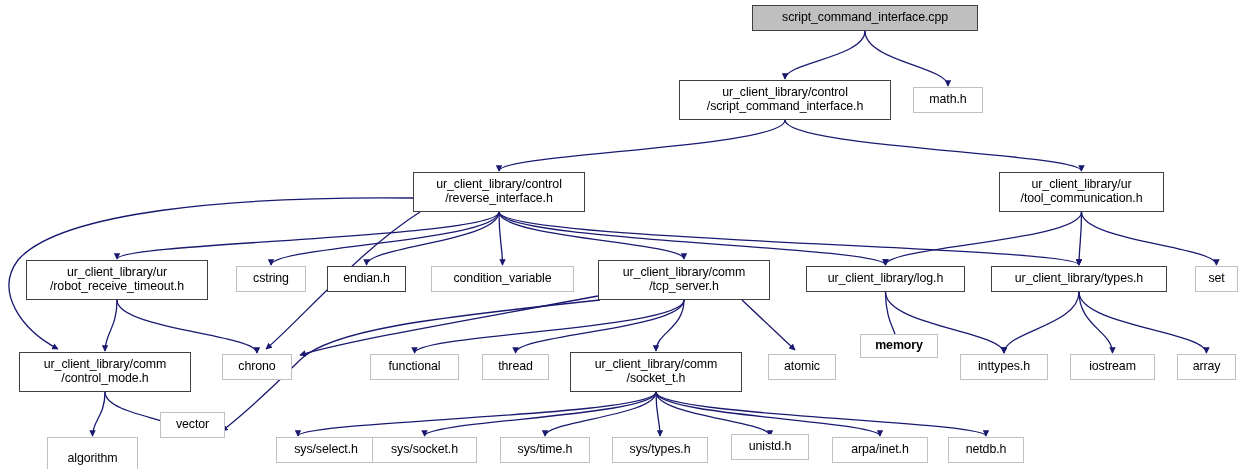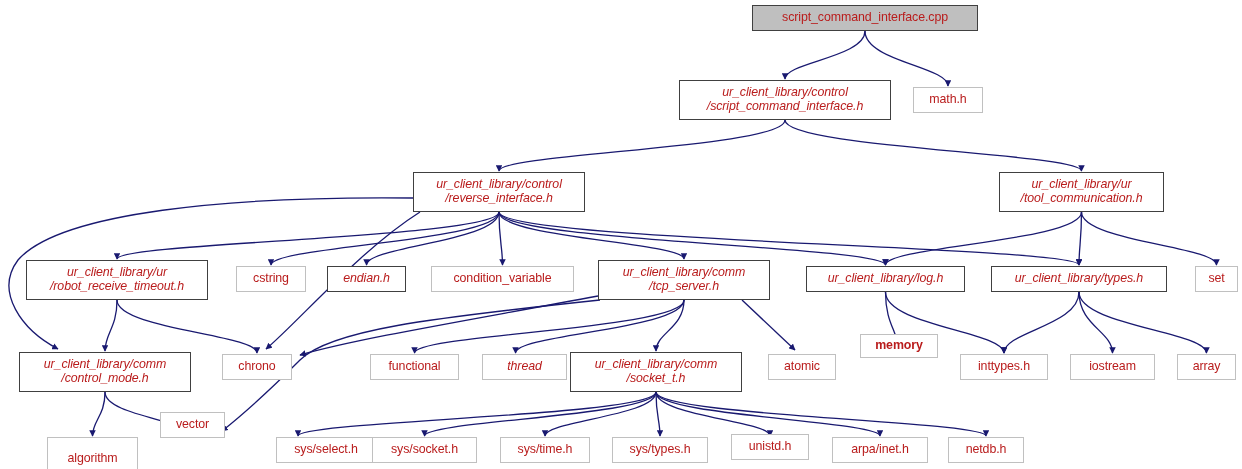--- a/index.html
+++ b/index.html
@@ -25,28 +25,27 @@
   .node {
     position: absolute;
     box-sizing: border-box;
     display: flex;
     align-items: center;
     justify-content: center;
     text-align: center;
     line-height: 1.12;
     white-space: pre;
     background: #ffffff;
-    color: #b91c1c;
+    color: #000000;
     font-size: 12.4px;
     letter-spacing: -0.1px;
   }
   .node.lib {
     border: 1.5px solid #404040;
     background: #ffffff;
-    font-style: italic;
   }
   .node.sys {
     border: 1px solid #c0c0c0;
     background: #ffffff;
   }
   .node.root {
     border: 1.5px solid #404040;
     background: #bfbfbf;
   }
   .node-label {
@@ -121,21 +120,21 @@
       <div class="node sys" style="left: 431px; top: 266px; width: 143px; height: 26px;"><span class="node-label">condition_variable</span></div>
       <div class="node lib" style="left: 598px; top: 260px; width: 172px; height: 40px;"><span class="node-label">ur_client_library/comm
 /tcp_server.h</span></div>
       <div class="node lib" style="left: 806px; top: 266px; width: 159px; height: 26px;"><span class="node-label">ur_client_library/log.h</span></div>
       <div class="node lib" style="left: 991px; top: 266px; width: 176px; height: 26px;"><span class="node-label">ur_client_library/types.h</span></div>
       <div class="node sys" style="left: 1195px; top: 266px; width: 43px; height: 26px;"><span class="node-label">set</span></div>
       <div class="node lib" style="left: 19px; top: 352px; width: 172px; height: 40px;"><span class="node-label">ur_client_library/comm
 /control_mode.h</span></div>
       <div class="node sys" style="left: 222px; top: 354px; width: 70px; height: 26px;"><span class="node-label">chrono</span></div>
       <div class="node sys" style="left: 370px; top: 354px; width: 89px; height: 26px;"><span class="node-label">functional</span></div>
-      <div class="node sys" style="left: 482px; top: 354px; width: 85px; height: 26px; font-style: italic;"><span class="node-label">thread</span></div>
+      <div class="node sys" style="left: 482px; top: 354px; width: 67px; height: 26px;"><span class="node-label">thread</span></div>
       <div class="node lib" style="left: 570px; top: 352px; width: 172px; height: 40px;"><span class="node-label">ur_client_library/comm
 /socket_t.h</span></div>
       <div class="node sys" style="left: 768px; top: 354px; width: 68px; height: 26px;"><span class="node-label">atomic</span></div>
       <div class="node sys" style="left: 860px; top: 334px; width: 78px; height: 24px; font-weight: bold;"><span class="node-label">memory</span></div>
       <div class="node sys" style="left: 960px; top: 354px; width: 88px; height: 26px;"><span class="node-label">inttypes.h</span></div>
       <div class="node sys" style="left: 1070px; top: 354px; width: 85px; height: 26px;"><span class="node-label">iostream</span></div>
       <div class="node sys" style="left: 1177px; top: 354px; width: 59px; height: 26px;"><span class="node-label">array</span></div>
       <div class="node sys" style="left: 47px; top: 437px; width: 91px; height: 43px;"><span class="node-label">algorithm</span></div>
       <div class="node sys" style="left: 160px; top: 412px; width: 65px; height: 26px;"><span class="node-label">vector</span></div>
       <div class="node sys" style="left: 248px; top: 437px; width: 100px; height: 26px; margin-left: 28px;"><span class="node-label">sys/select.h</span></div>

